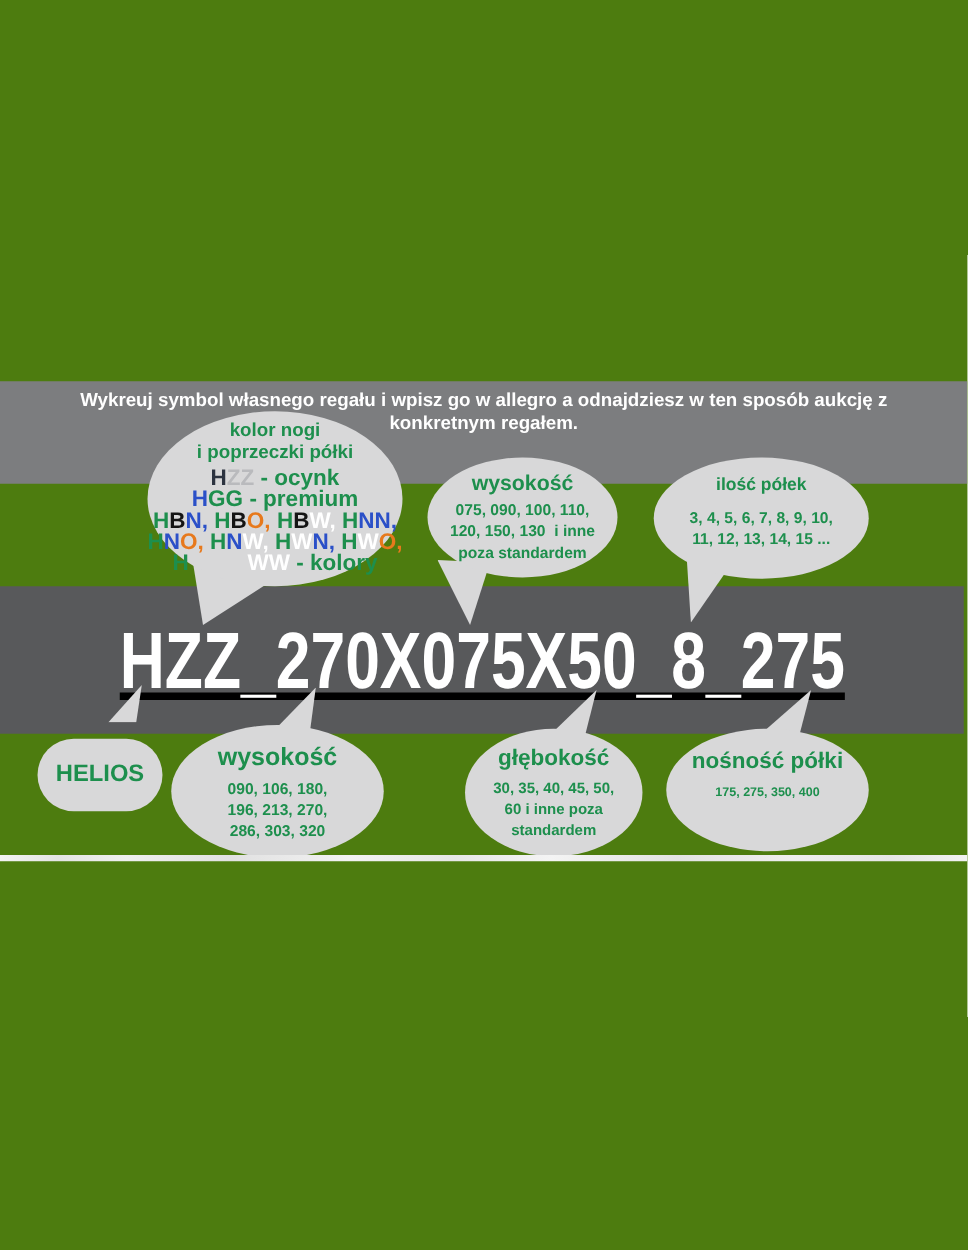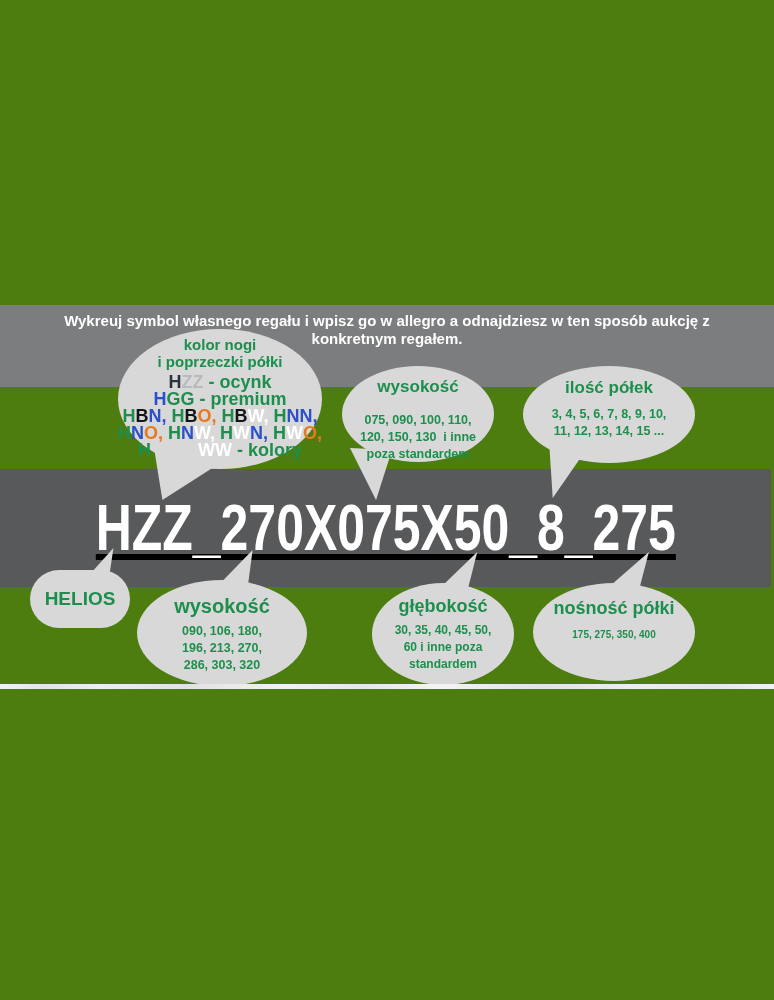--- a/index.html
+++ b/index.html
@@ -22,26 +22,26 @@
   .tail{position:absolute;background:#d8d8d9;z-index:2;}
   .b-title{color:#1d8f4d;font-weight:bold;}
   .b-line{color:#1d8f4d;font-weight:bold;white-space:pre;}
   .bubble-color{left:118px;top:329px;width:204px;height:140px;border-radius:50%;padding-top:7px;}
   .bubble-color .b-title{font-size:15px;line-height:17px;}
   .code-line{font-weight:bold;font-size:18px;line-height:17px;white-space:pre;}
   .codes{margin-top:4px;}
   .bubble-width{left:342px;top:366px;width:152px;height:96px;border-radius:50%;padding-top:11px;}
   .bubble-width .b-title{font-size:17px;line-height:19px;}
   .bubble-width .b-line{font-size:12.5px;line-height:17px;}
-  .bubble-width .vals{margin-top:16px;}
+  .bubble-width .vals{margin-top:4px;}
   .bubble-shelves{left:523px;top:366px;width:172px;height:97px;border-radius:50%;padding-top:12px;}
-  .bubble-shelves .b-title{font-size:17px;line-height:19px;}
+  .bubble-shelves .b-title{font-size:14px;line-height:19px;}
   .bubble-shelves .b-line{font-size:12.5px;line-height:17px;}
   .bubble-shelves .vals{margin-top:9px;}
-  .bubble-helios{left:30px;top:570px;width:100px;height:58px;border-radius:34px;
+  .bubble-helios{left:30px;top:591px;width:100px;height:58px;border-radius:34px;
                  display:flex;align-items:center;justify-content:center;}
   .bubble-helios .b-title{font-size:19px;}
   .bubble-height{left:137px;top:580px;width:170px;height:106px;border-radius:50%;padding-top:15px;}
   .bubble-height .b-title{font-size:20px;line-height:22px;}
   .bubble-height .b-line{font-size:12.5px;line-height:17px;}
   .bubble-height .vals{margin-top:6px;}
   .bubble-depth{left:372px;top:583px;width:142px;height:102px;border-radius:50%;padding-top:13px;}
   .bubble-depth .b-title{font-size:18px;line-height:20px;}
   .bubble-depth .b-line{font-size:12px;line-height:17px;text-align:center;}
   .bubble-depth .vals{margin-top:6px;}

